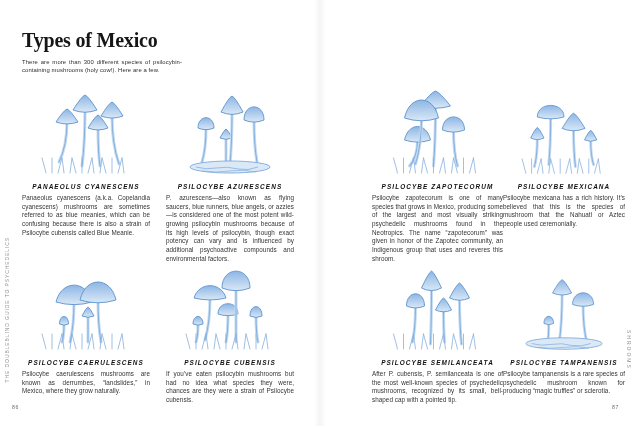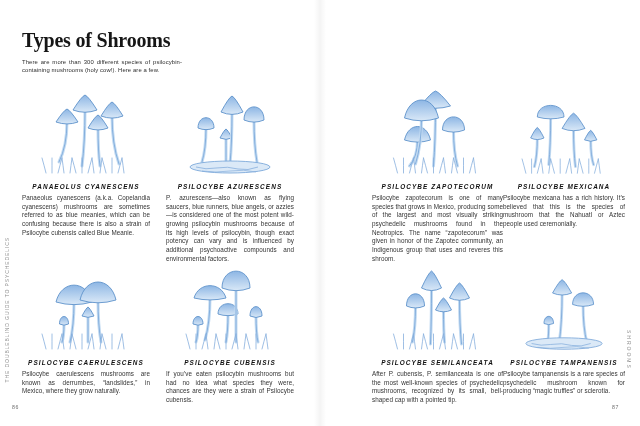--- a/index.html
+++ b/index.html
@@ -55,21 +55,21 @@
   .pagenum{position:absolute;top:404px;font-size:5.2px;color:#6e6e6e;letter-spacing:0.6px;}
   .pagenum.left{left:12px;}
   .pagenum.right{left:612px;}
 </style>
 </head>
 <body>
 
 <div id="spread">
   <div class="gutter"></div>
 
-  <h1 class="page-title">Types of Shrooms</h1>
+  <h1 class="page-title">Types of Mexico</h1>
   <p class="intro">There are more than 300 different species of psilocybin-containing mushrooms (holy cow!). Here are a few.</p>
 
   <div class="entry" id="e0">
     <svg class="illu" viewBox="0 0 128 92" preserveAspectRatio="xMidYMax meet">
         <defs>
           <linearGradient id="g-panaeolus-cyanescens-mushroom-cluster" x1="0" y1="0" x2="0" y2="1">
             <stop offset="0" stop-color="#8db6e4"></stop>
             <stop offset="1" stop-color="#d9e8f7"></stop>
           </linearGradient>
         </defs>

